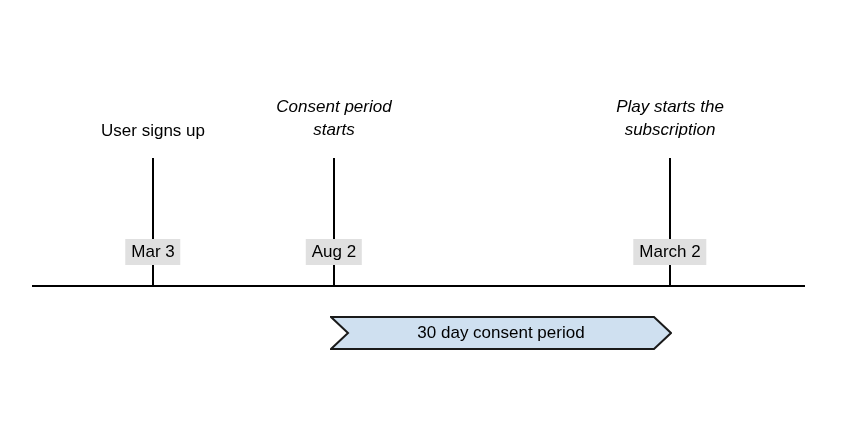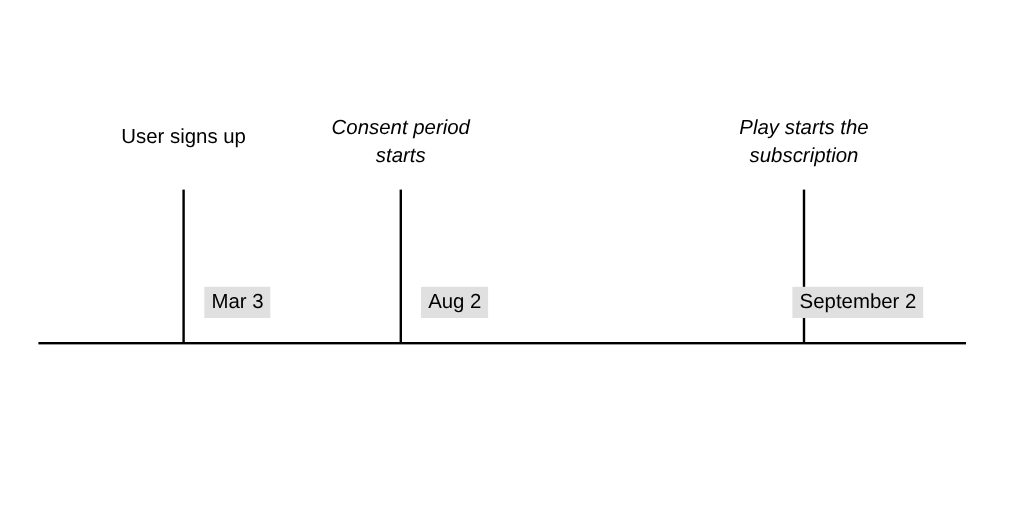--- a/index.html
+++ b/index.html
@@ -43,21 +43,21 @@
     transform: translateX(-50%);
     width: 260px;
     left: 0;
     text-align: center;
     font-size: 17px;
     line-height: 23px;
     color: #000000;
     white-space: pre-line;
   }
   .event-label.one-line {
-    top: 102px;
+    top: 119px;
   }
   .event-label.two-line {
     top: 95px;
     font-style: italic;
   }
   .event-stem {
     position: absolute;
     left: -1px;
     top: 158px;
     width: 2px;
@@ -69,21 +69,20 @@
     top: 239px;
     left: 0;
     transform: translateX(-50%);
     background: #e0e0e0;
     color: #000000;
     font-size: 17px;
     line-height: 26px;
     height: 26px;
     padding: 0 6px;
     white-space: nowrap;
-    margin-left: 45px;
   }
 
   
   .banner {
     position: absolute;
     left: 330px;
     top: 316px;
     width: 342px;
     height: 34px;
   }
@@ -124,17 +123,23 @@
     <div class="event-label two-line">Consent period
 starts</div>
     <div class="event-stem"></div>
     <div class="event-date">Aug 2</div>
   </div>
 
   <div class="event" style="left:670px;">
     <div class="event-label two-line">Play starts the
 subscription</div>
     <div class="event-stem"></div>
-    <div class="event-date">September 2</div>
+    <div class="event-date">March 2</div>
   </div>
 
+  <div class="banner">
+    <svg width="342" height="34" viewBox="0 0 342 34">
+      <polygon points="1,1 324,1 341,17 324,33 1,33 18,17" fill="#cfe0f0" stroke="#1a1a1a" stroke-width="2" stroke-linejoin="miter"></polygon>
+    </svg>
+    <div class="banner-text">30 day consent period</div>
+  </div>
 
 </div>
 
 </body></html>

